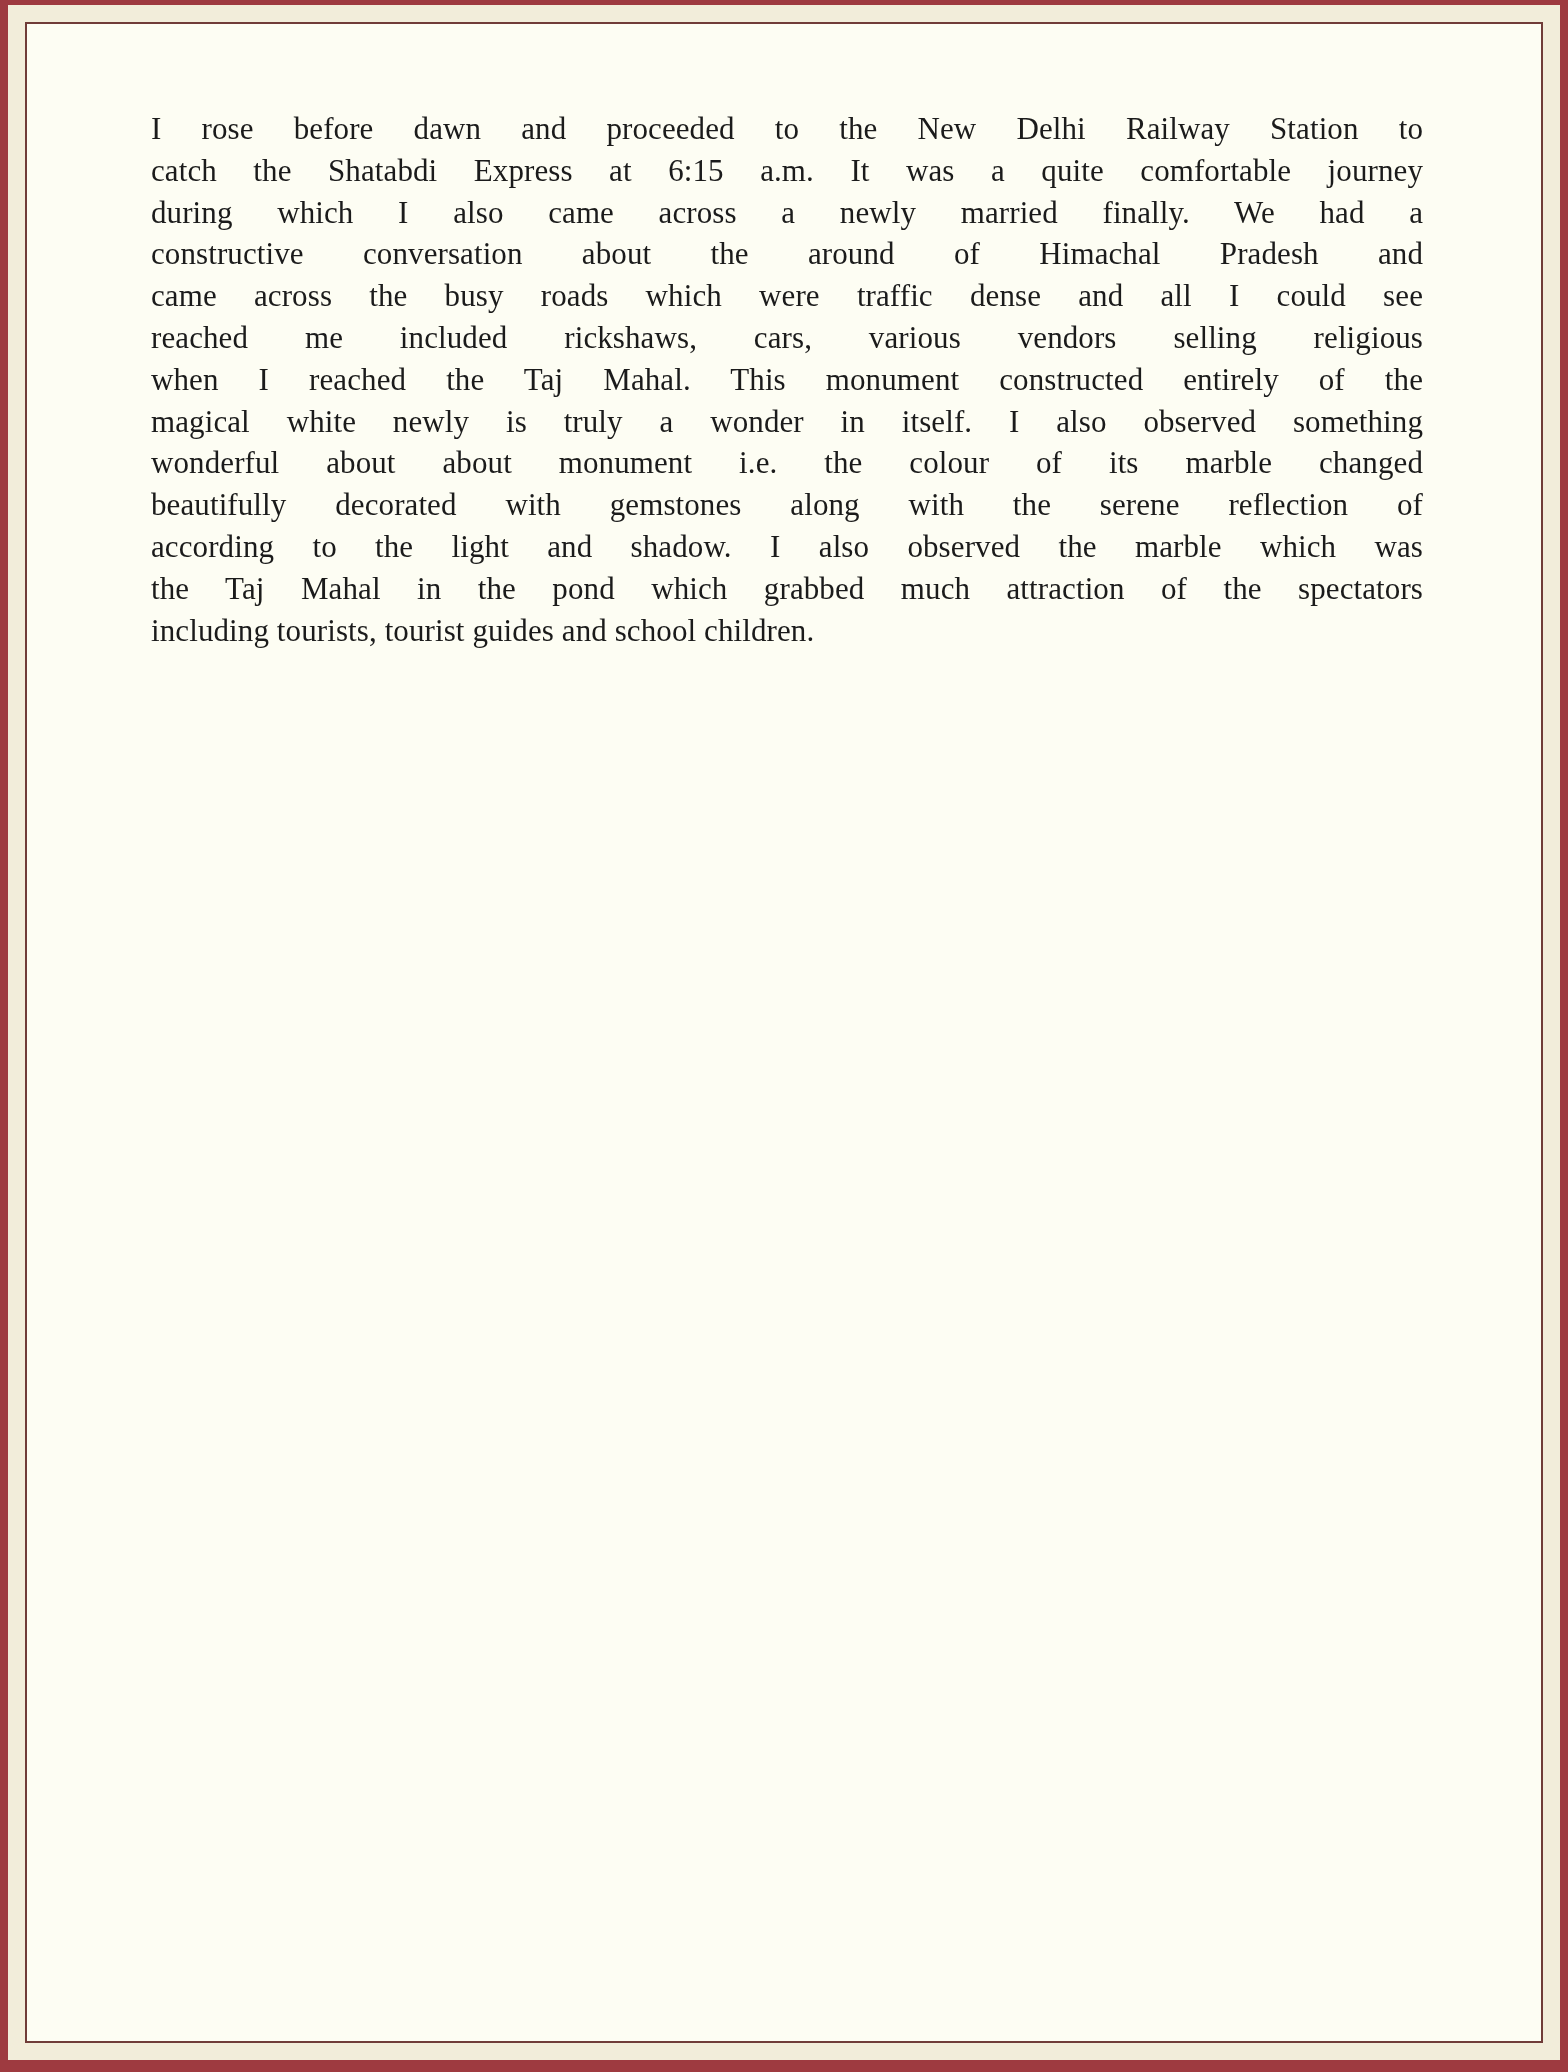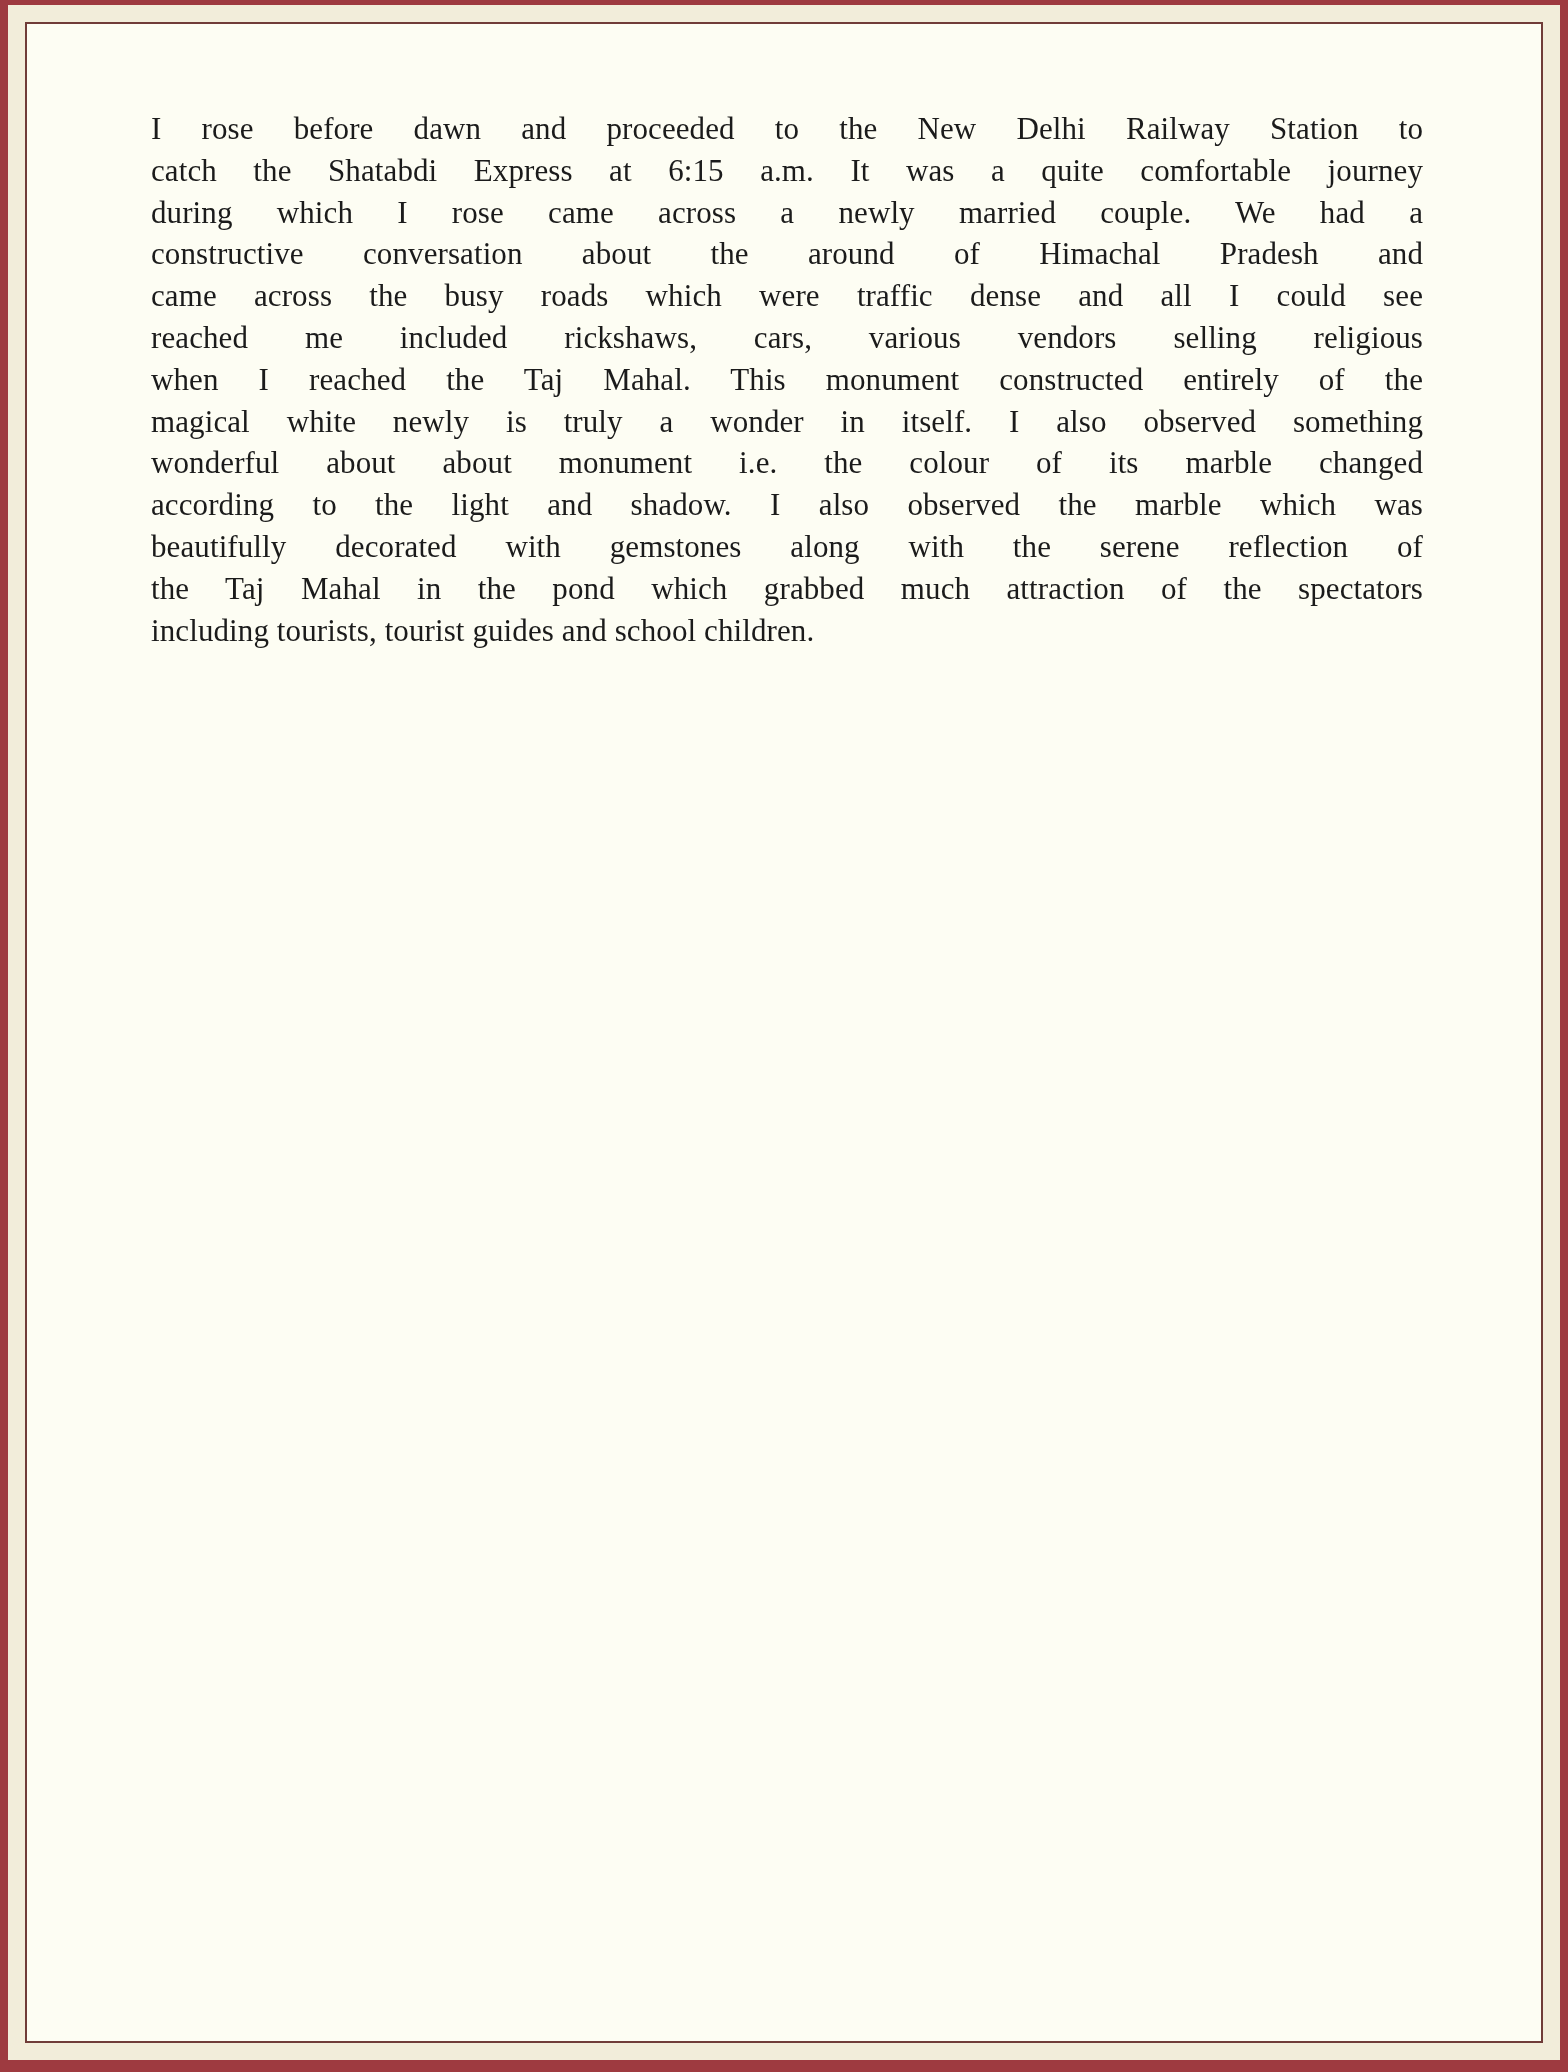--- a/index.html
+++ b/index.html
@@ -57,27 +57,27 @@
 </style>
 </head>
 <body>
 
 <div class="page-frame">
   <div class="page-gap">
     <div class="page-sheet">
       <div class="essay">
           <div class="line">I rose before dawn and proceeded to the New Delhi Railway Station to</div>
           <div class="line">catch the Shatabdi Express at 6:15 a.m. It was a quite comfortable journey</div>
-          <div class="line">during which I rose came across a newly married couple. We had a</div>
+          <div class="line">during which I also came across a newly married finally. We had a</div>
           <div class="line">constructive conversation about the around of Himachal Pradesh and</div>
           <div class="line">came across the busy roads which were traffic dense and all I could see</div>
           <div class="line">reached me included rickshaws, cars, various vendors selling religious</div>
           <div class="line">when I reached the Taj Mahal. This monument constructed entirely of the</div>
           <div class="line">magical white newly is truly a wonder in itself. I also observed something</div>
           <div class="line">wonderful about about monument i.e. the colour of its marble changed</div>
+          <div class="line">beautifully decorated with gemstones along with the serene reflection of</div>
           <div class="line">according to the light and shadow. I also observed the marble which was</div>
-          <div class="line">beautifully decorated with gemstones along with the serene reflection of</div>
           <div class="line">the Taj Mahal in the pond which grabbed much attraction of the spectators</div>
           <div class="line">including tourists, tourist guides and school children.</div>
         </div>
     </div>
   </div>
 </div>
 
 </body></html>

